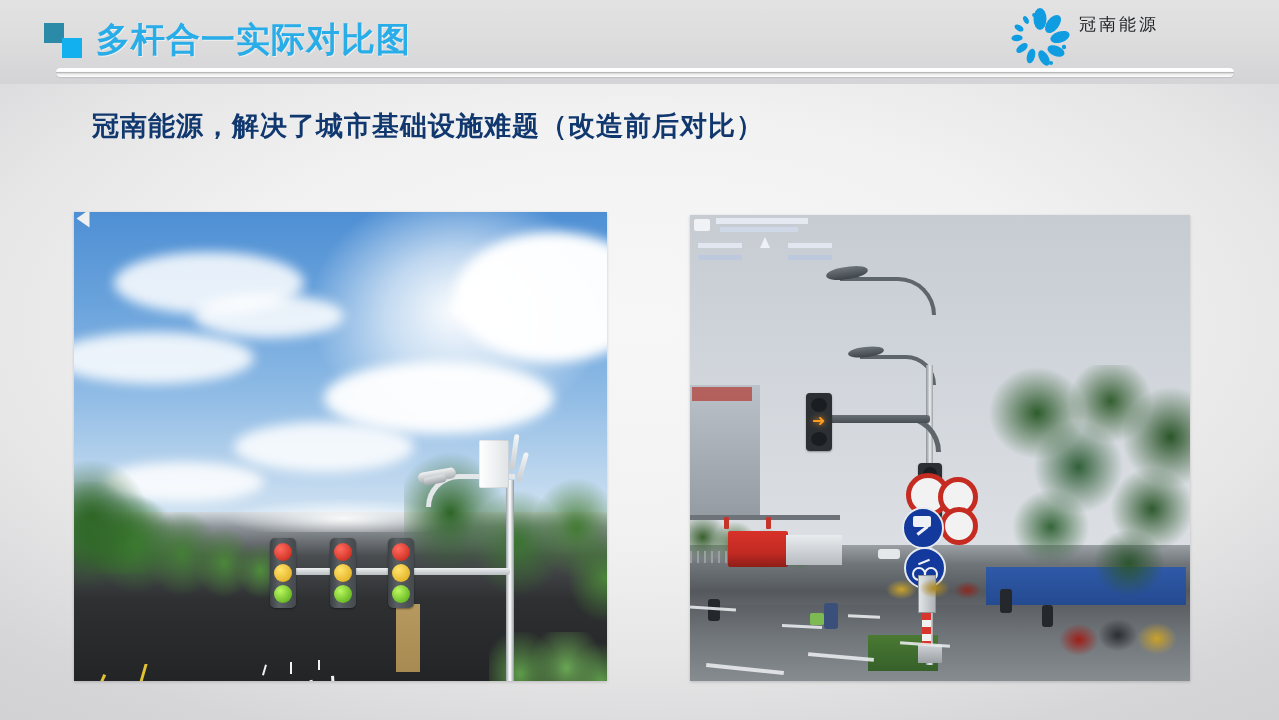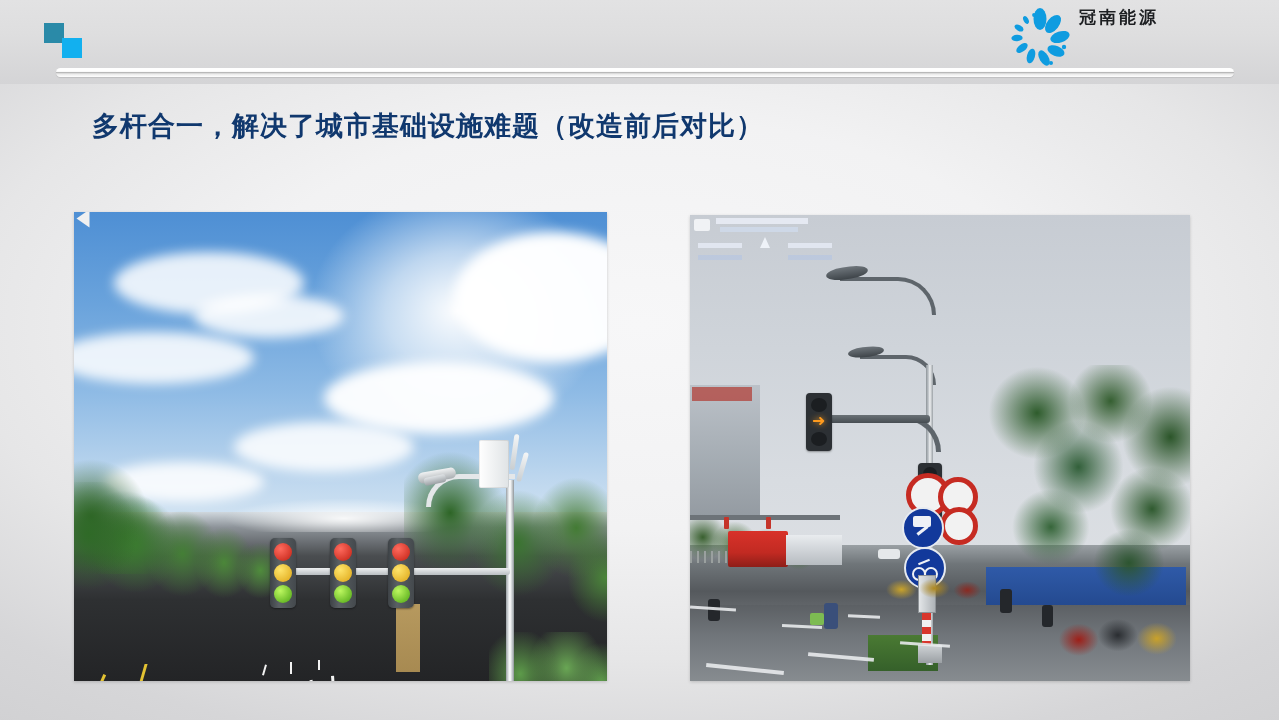--- a/index.html
+++ b/index.html
@@ -82,25 +82,25 @@
     font-size: 32px;
     font-weight: bold;
     color: #15171a;
     letter-spacing: -1px;
     line-height: 34px;
     font-family: "DejaVu Sans", sans-serif;
     font-stretch: condensed;
   }
   #logo-sub {
     font-size: 17px;
-    font-weight: bold;
+    font-weight: normal;
     color: #1d1f22;
     letter-spacing: 3px;
     line-height: 24px;
-    margin-top: 0;
+    margin-top: 7px;
   }
 
   
   #subtitle {
     position: absolute;
     left: 92px; top: 108px;
     font-size: 27px;
     font-weight: bold;
     color: #10386e;
     letter-spacing: 1px;
@@ -450,20 +450,21 @@
   }
 </style>
 </head>
 <body>
 
 <div id="slide">
 
   <div id="header">
     <div class="deco-sq a"></div>
     <div class="deco-sq b"></div>
+    <div id="title">多杆合一实际对比图</div>
     <div id="divider"></div>
 
     <div id="logo">
       <svg id="logo-mark" viewBox="0 0 66 64">
         <g fill="#0f9ce0">
           <ellipse cx="33" cy="13" rx="6.5" ry="11"></ellipse>
           <ellipse cx="46" cy="18" rx="6" ry="10.5" transform="rotate(38 46 18)"></ellipse>
           <ellipse cx="53" cy="31" rx="5.5" ry="10" transform="rotate(72 53 31)"></ellipse>
           <ellipse cx="49" cy="45" rx="5" ry="9" transform="rotate(112 49 45)"></ellipse>
           <ellipse cx="37" cy="52" rx="4.5" ry="8.5" transform="rotate(150 37 52)"></ellipse>
@@ -476,21 +477,21 @@
           <circle cx="57" cy="41" r="2.2"></circle>
           <circle cx="44" cy="57" r="2"></circle>
         </g>
       </svg>
       <div id="logo-text">
         <div id="logo-sub">冠南能源</div>
       </div>
     </div>
   </div>
 
-  <div id="subtitle">多杆合一，解决了城市基础设施难题（改造前后对比）</div>
+  <div id="subtitle">冠南能源，解决了城市基础设施难题（改造前后对比）</div>
 
   <div class="photo" id="photo-left">
     <div class="ph-layer l-sky"></div>
 
     <div class="cloud" style="left:40px;  top:40px;  width:190px; height:62px;"></div>
     <div class="cloud" style="left:120px; top:82px;  width:150px; height:44px;"></div>
     <div class="cloud" style="left:-20px; top:120px; width:200px; height:52px;"></div>
     <div class="cloud" style="left:250px; top:150px; width:230px; height:72px; background:rgba(255,255,255,.95);"></div>
     <div class="cloud" style="left:380px; top:20px;  width:200px; height:130px; background:rgba(255,255,255,.98);"></div>
     <div class="cloud" style="left:160px; top:210px; width:180px; height:50px;"></div>

